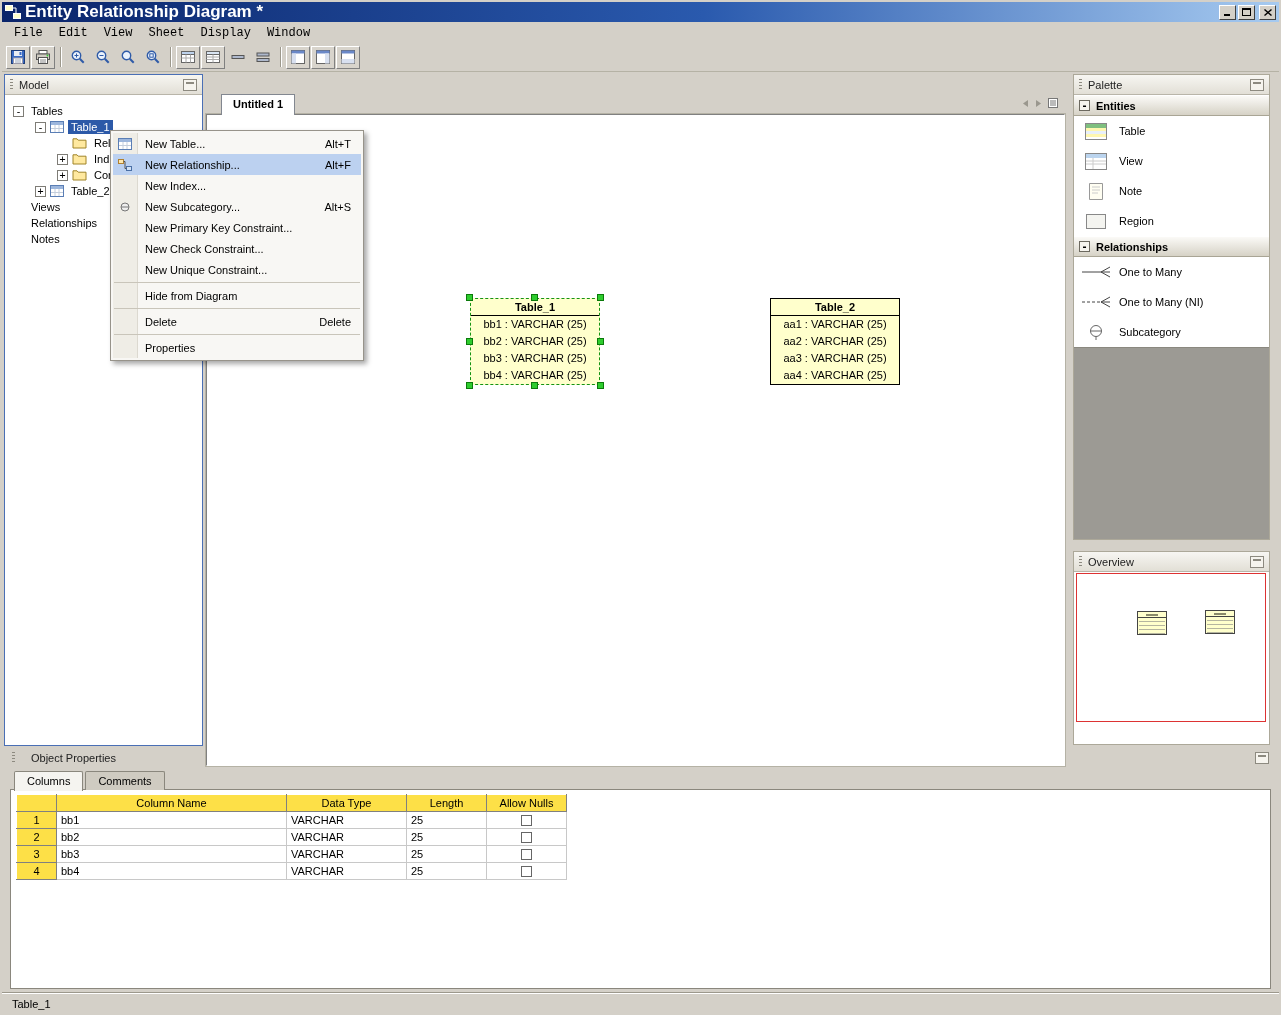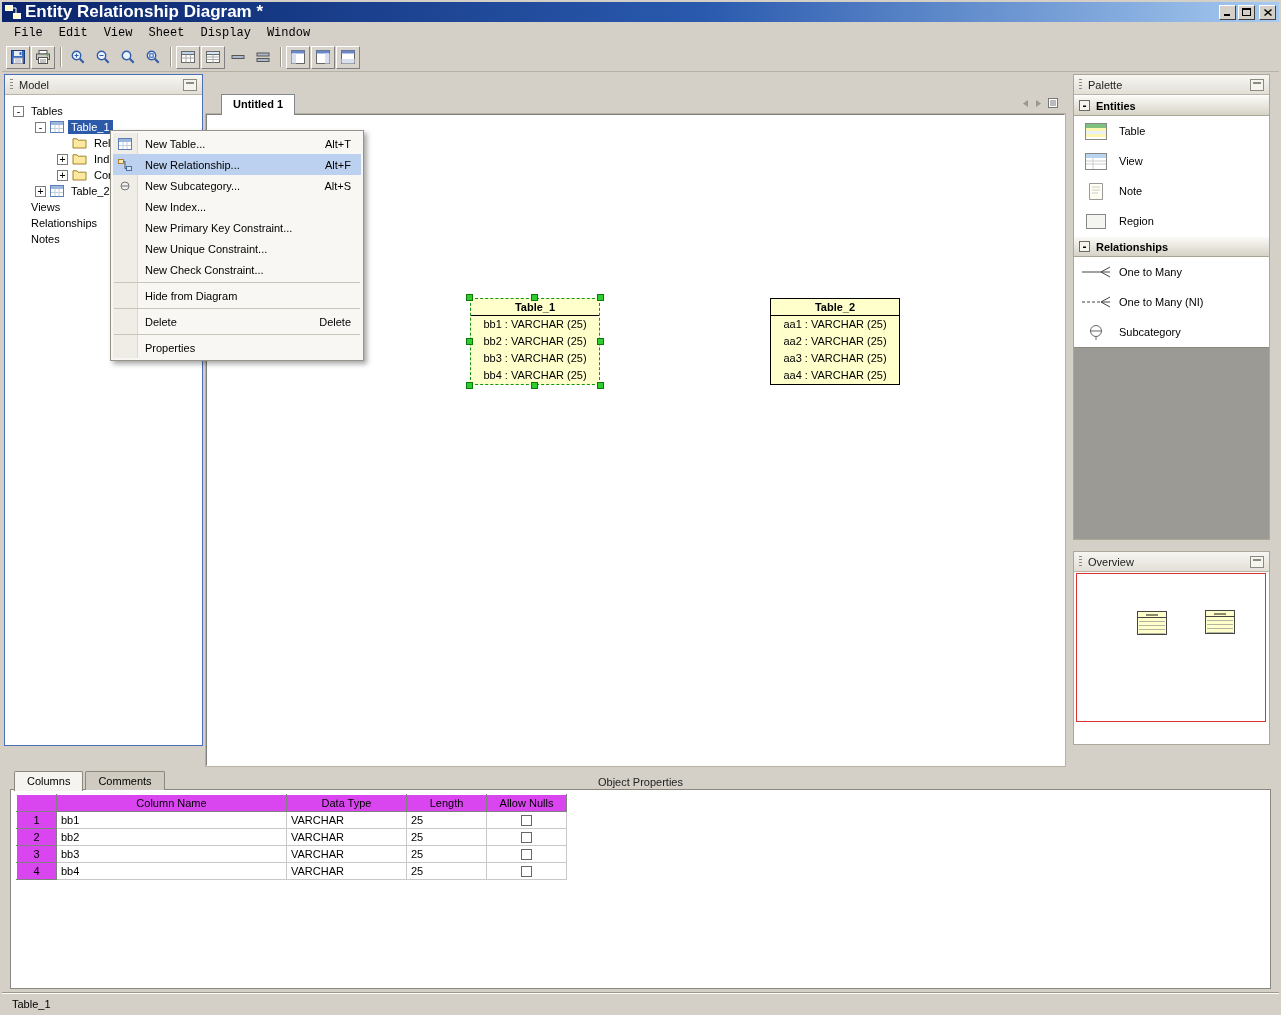--- a/index.html
+++ b/index.html
@@ -97,31 +97,31 @@
   .ov-body { position:absolute; left:0; right:0; top:20px; bottom:0; background:#fff; }
   .ov-view { position:absolute; left:2px; top:1px; width:190px; height:149px;
     border:1px solid var(--overview-viewport,#DD3333); }
   .mini-table { position:absolute; width:30px; background:var(--table-fill,#FFFFCC); border:1px solid #444; }
   .mini-table .mh { height:6px; border-bottom:1px solid #444; position:relative; }
   .mini-table .mh::after { content:""; position:absolute; left:8px; right:8px; top:2px; height:2px; background:#8A8A6A; }
   .mini-table .mb { height:16px; margin:0 1px;
     background-image:repeating-linear-gradient(to bottom,transparent 0 3px,#B5B5A0 3px 4px); }
   
   .props-panel { position:absolute; left:4px; top:752px; width:1273px; height:239px; }
-  .props-hdr { height:19px; display:flex; align-items:center; gap:24px; padding:0 8px;flex-direction:column; }
+  .props-hdr { height:19px; display:flex; align-items:flex-start; gap:16px; padding:0 8px; }
   .props-hdr .panel-title { flex:1; }
   .props-tabs { position:absolute; left:10px; top:19px; height:19px; display:flex; gap:2px; z-index:2; }
   .ptab { height:19px; padding:3px 12px 8px; background:#CFCBC1; border:1px solid #8A877D;
     border-bottom:none; border-radius:2px 2px 0 0; }
   .ptab.active { background:#F5F4F0; height:20px; }
   .props-body { position:absolute; left:6px; right:6px; top:37px; bottom:2px;
     background:#fff; border:1px solid #8A877D; padding:4px 0 0 5px; }
   table.grid { border-collapse:collapse; table-layout:fixed; font-size:11px; }
   .grid th, .grid td { height:17px; padding:0 4px; font-weight:normal; overflow:hidden; white-space:nowrap; }
-  .gh, .gn { background:#d946ef; border:1px solid; border-color:#FFFFFF #808080 #808080 #FFFFFF; text-align:center; }
+  .gh, .gn { background:#fde047; border:1px solid; border-color:#FFFFFF #808080 #808080 #FFFFFF; text-align:center; }
   .gc { border:1px solid #C8C8C8; background:#fff; text-align:left; }
   .gc.center { text-align:center; }
   .checkbox { width:11px; height:11px; border:1px solid #666; background:#fff; margin:0 auto; }
   
   .status-bar { position:absolute; left:2px; right:2px; bottom:2px; height:20px;
     border-top:1px solid #FFFFFF; box-shadow:0 -1px 0 #9C988C;
     display:flex; align-items:center; padding:0 10px; }
 </style>
 </head>
 <body>
@@ -589,45 +589,45 @@
       <svg width="14" height="12" viewBox="0 0 14 12">
           <rect x="0.5" y="0.5" width="5" height="4" fill="#FFE9B0" stroke="#B08030"></rect>
           <rect x="8.5" y="7.5" width="5" height="4" fill="#CFE0F5" stroke="#4A6FA5"></rect>
           <path d="M5.5 2.5 H7 V9.5 H8.5" fill="none" stroke="#555"></path>
         </svg>
     </span>
     <span class="lbl">New Relationship...</span>
     <span class="sc">Alt+F</span>
   </div>
   <div class="ctx-item">
+    <span class="lbl">New Index...</span>
+    <span class="sc"></span>
+  </div>
+  <div class="ctx-item">
     <span class="ico">
       <svg width="14" height="12" viewBox="0 0 14 12">
           <circle cx="7" cy="6" r="4" fill="#EEE" stroke="#777"></circle>
           <line x1="3" y1="6" x2="11" y2="6" stroke="#777"></line>
         </svg>
     </span>
     <span class="lbl">New Subcategory...</span>
     <span class="sc">Alt+S</span>
   </div>
   <div class="ctx-item">
-    <span class="lbl">New Index...</span>
-    <span class="sc"></span>
-  </div>
-  <div class="ctx-item">
     <span class="lbl">New Primary Key Constraint...</span>
     <span class="sc"></span>
   </div>
   <div class="ctx-item">
+    <span class="lbl">New Check Constraint...</span>
+    <span class="sc"></span>
+  </div>
+  <div class="ctx-item">
     <span class="lbl">New Unique Constraint...</span>
     <span class="sc"></span>
   </div>
-  <div class="ctx-item">
-    <span class="lbl">New Check Constraint...</span>
-    <span class="sc"></span>
-  </div>
   <div class="ctx-sep"></div>
   <div class="ctx-item">
     <span class="lbl">Hide from Diagram</span>
     <span class="sc"></span>
   </div>
   <div class="ctx-sep"></div>
   <div class="ctx-item">
     <span class="lbl">Delete</span>
     <span class="sc">Delete</span>
   </div>

